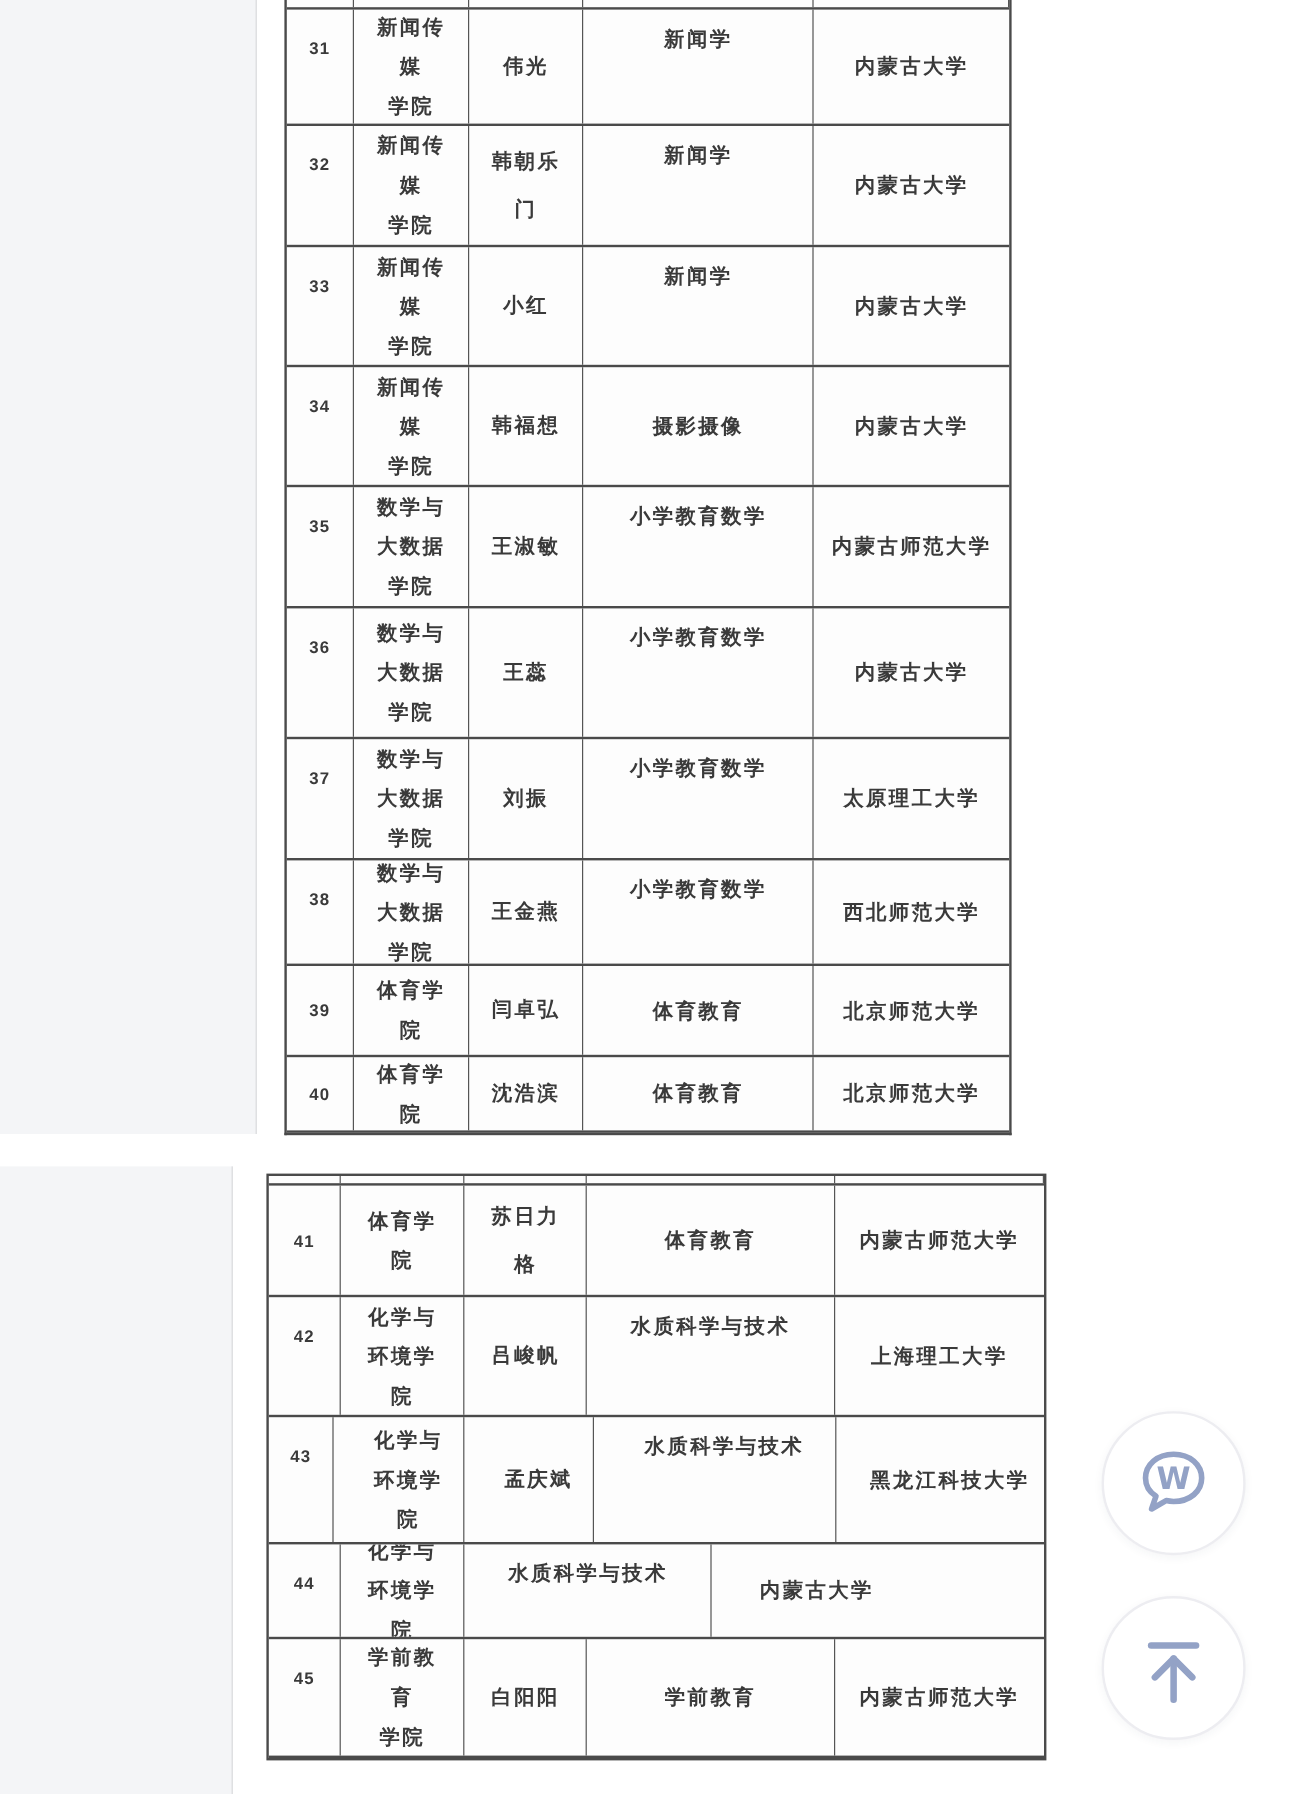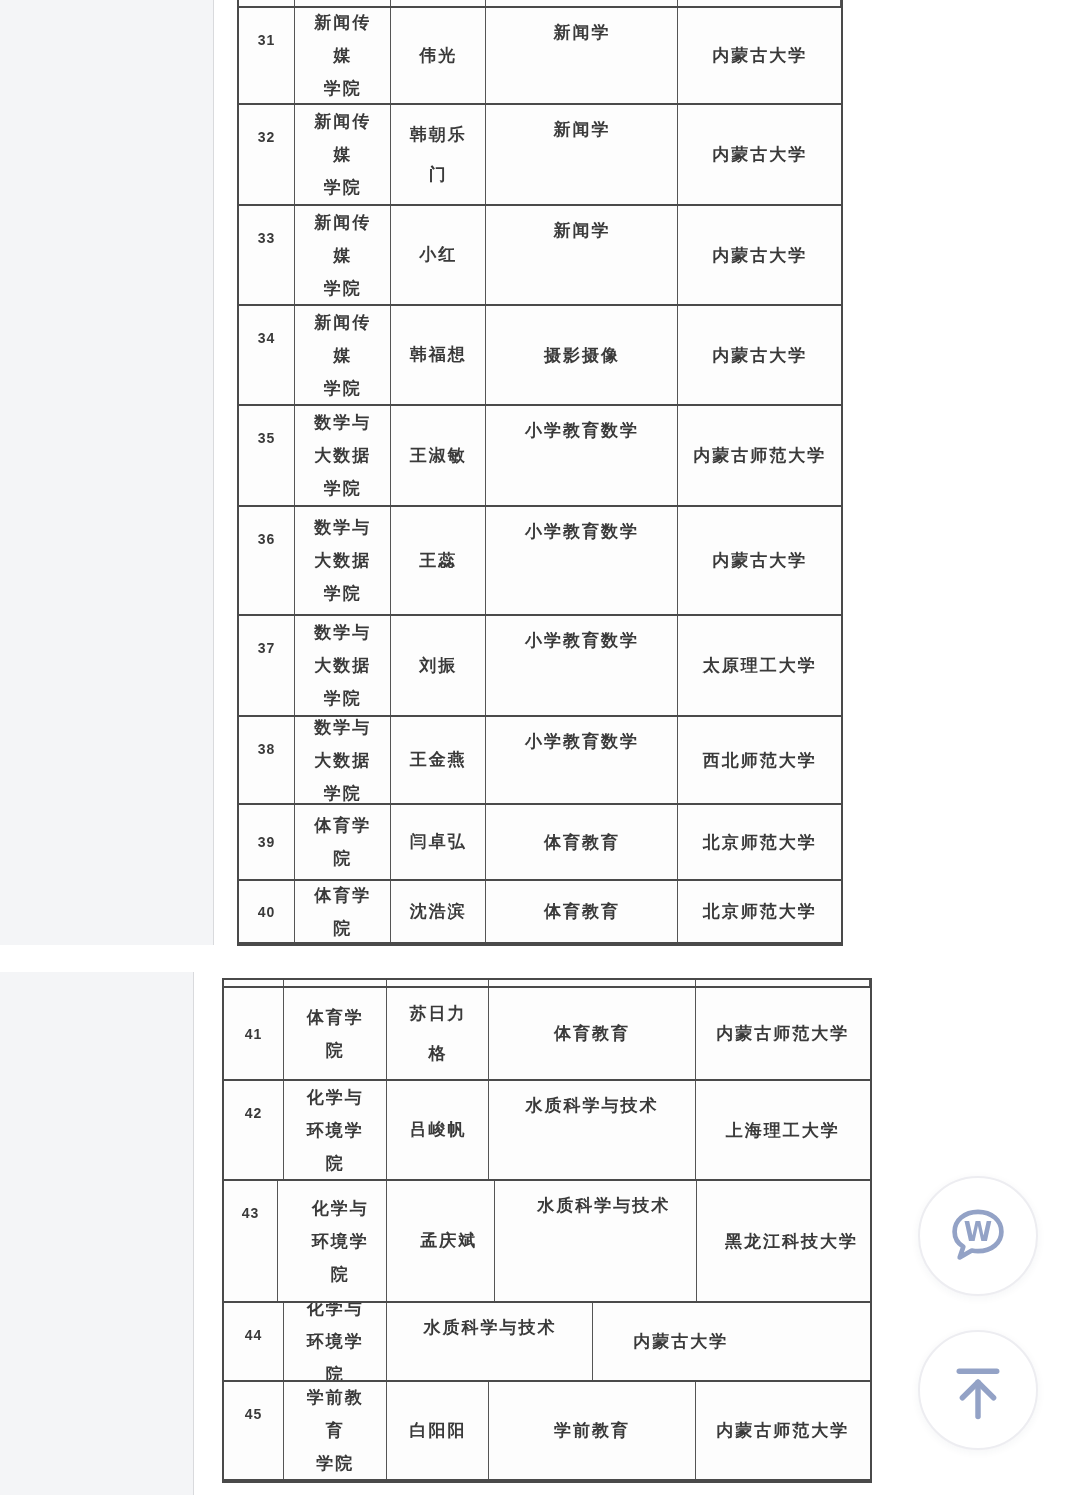--- a/index.html
+++ b/index.html
@@ -294,21 +294,21 @@
         <div class="cell c-name">
           <span class="line">吕峻帆</span>
         </div>
         <div class="cell c-major">
           <span>水质科学与技术</span>
         </div>
         <div class="cell c-univ">
           <span>上海理工大学</span>
         </div>
       </div>
-      <div class="trow tall major-top" style="height: 122px; gap: 16px;">
+      <div class="trow tall major-top" style="height: 106px; gap: 16px;">
         <div class="cell c-no">
           <span>43</span>
         </div>
         <div class="cell c-college">
           <span class="line">化学与</span>
           <span class="line">环境学</span>
           <span class="line">院</span>
         </div>
         <div class="cell c-name">
           <span class="line">孟庆斌</span>

